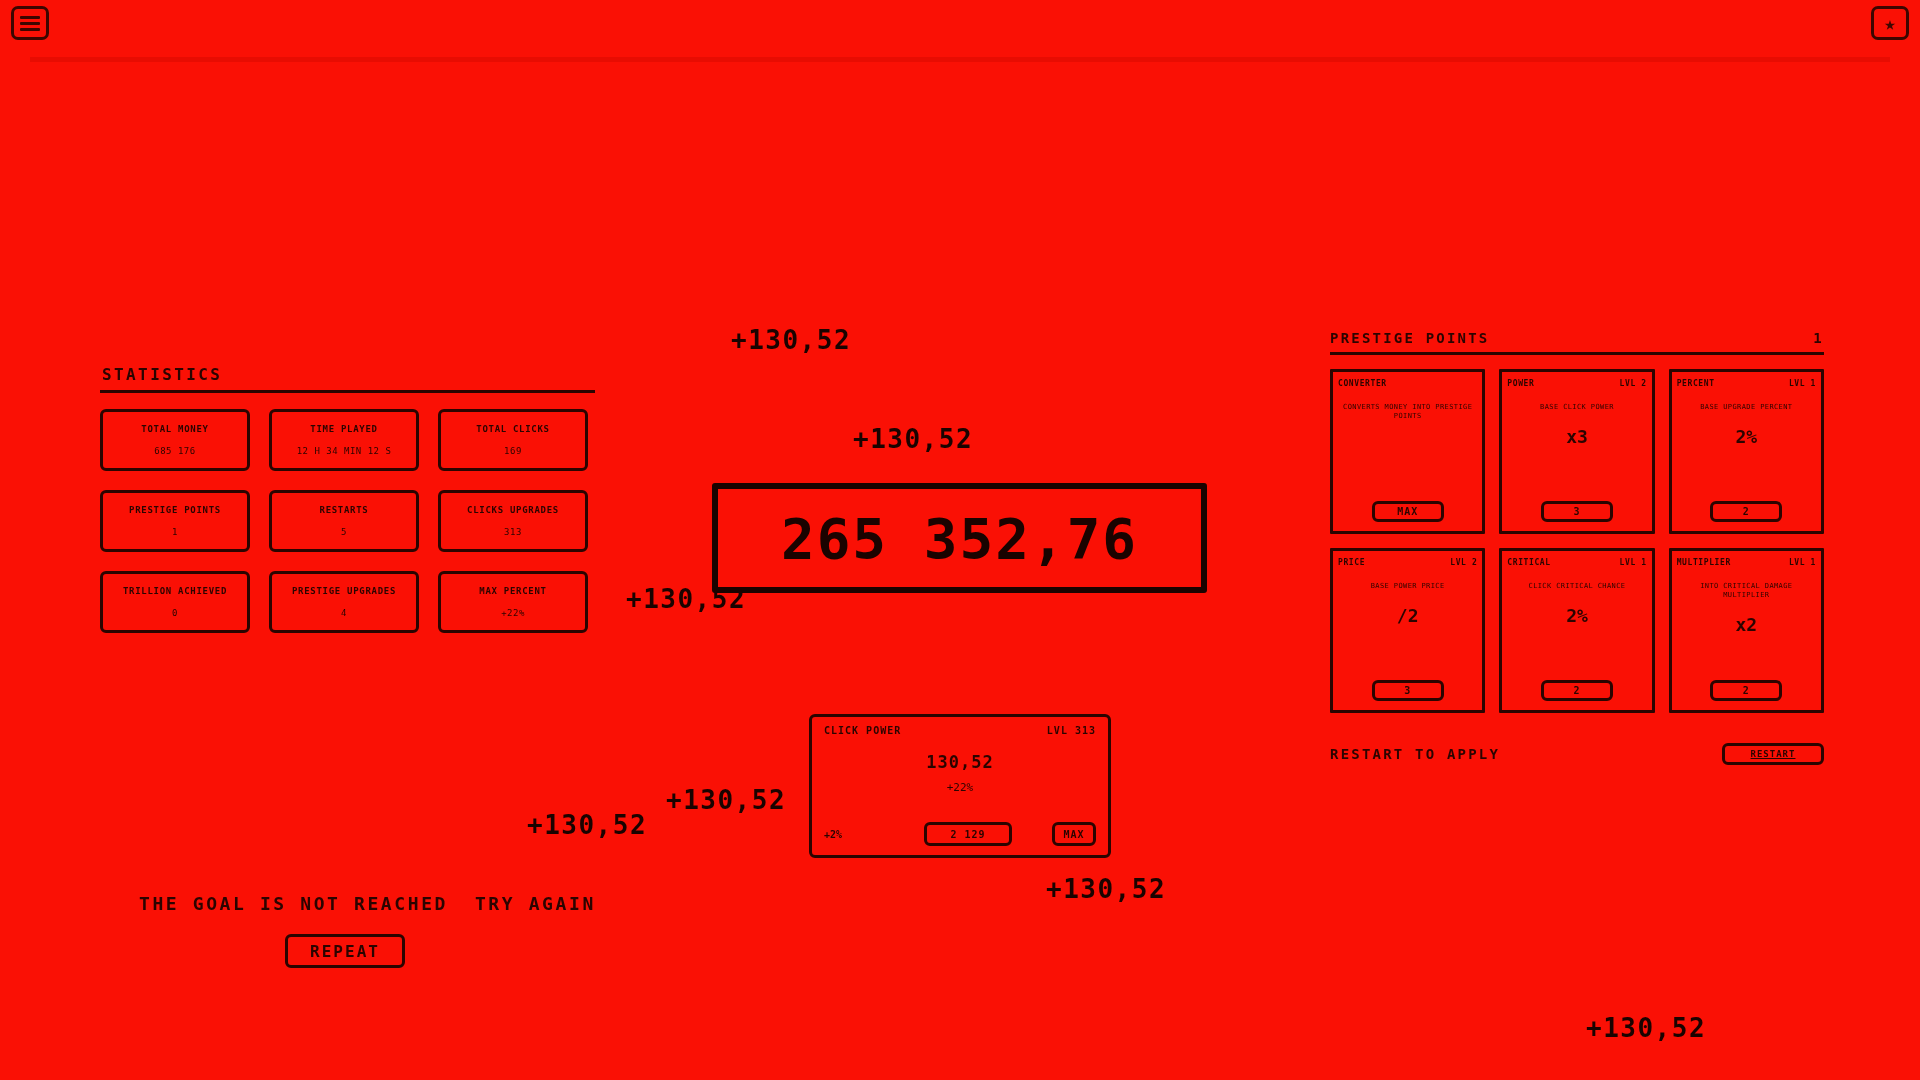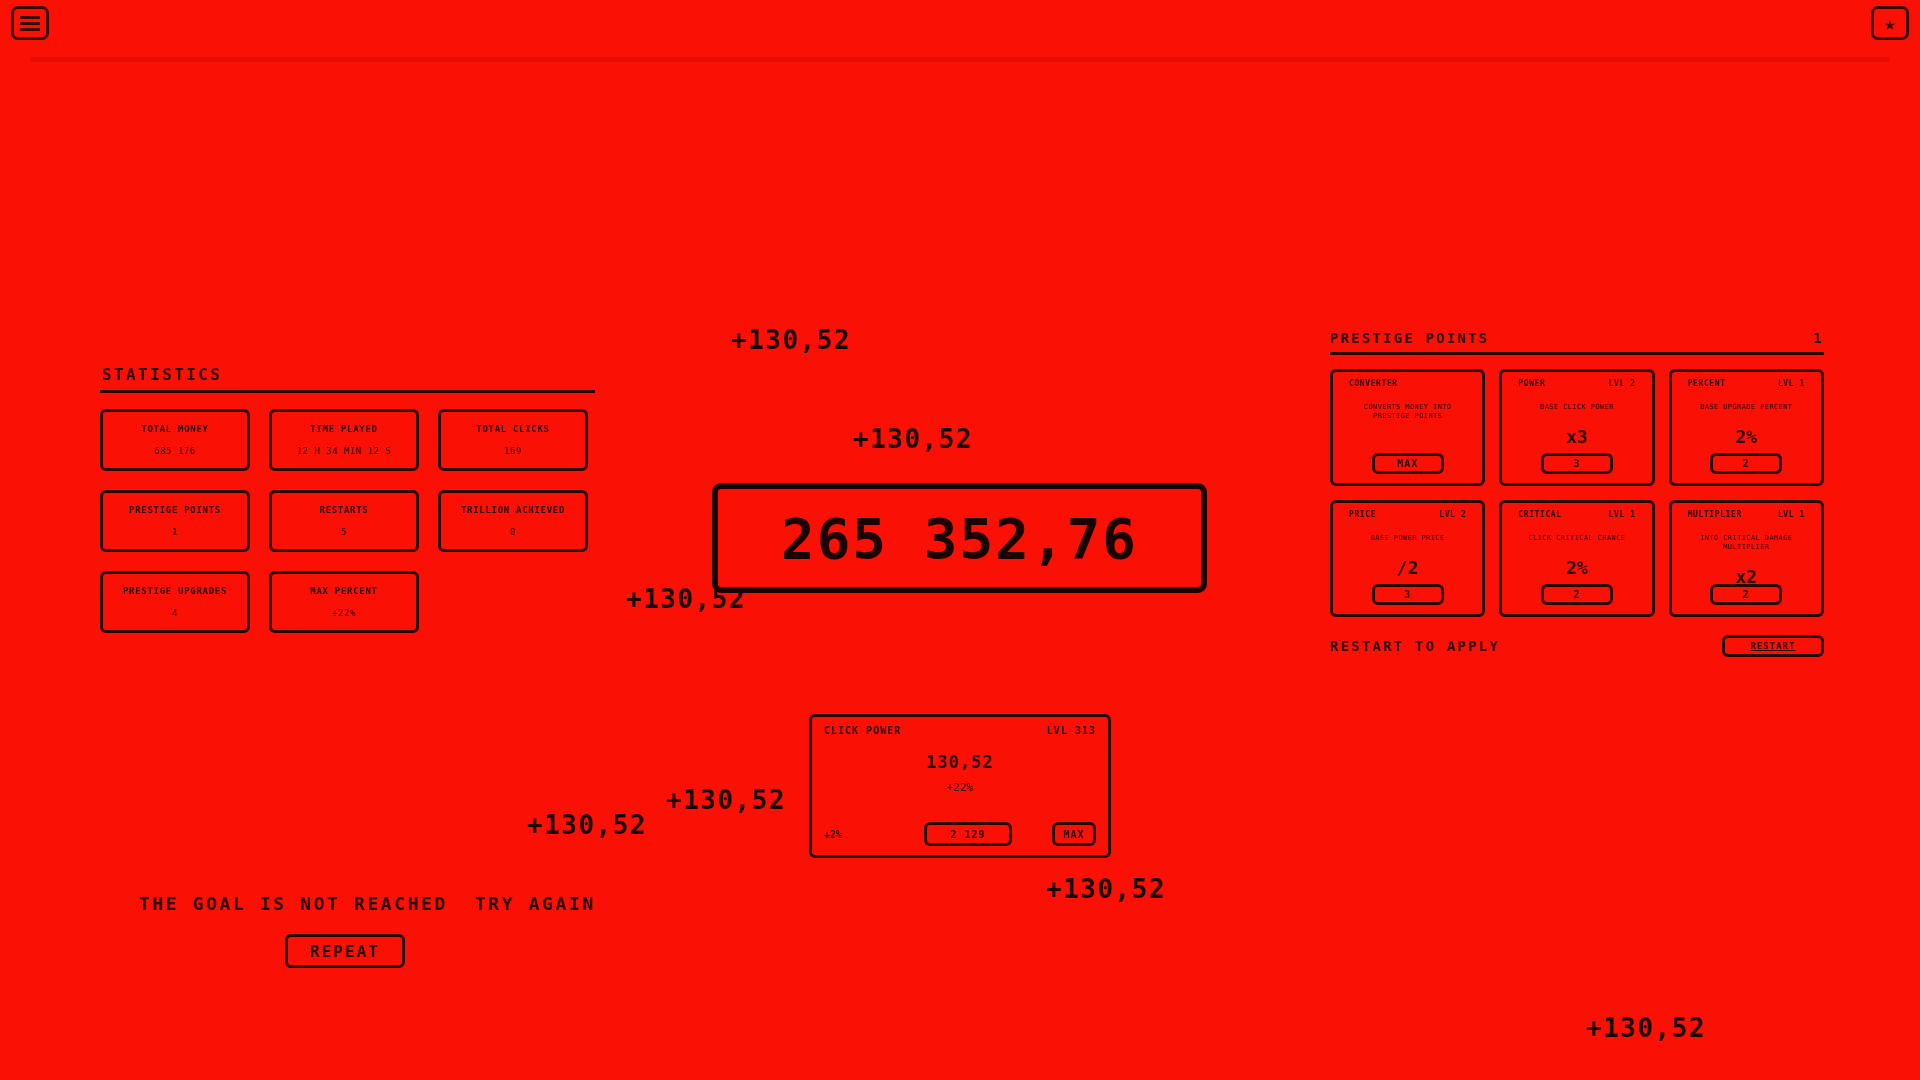--- a/index.html
+++ b/index.html
@@ -116,21 +116,21 @@
   }
 
   
   .money-box {
     position: absolute;
     left: 712px;
     top: 483px;
     width: 495px;
     height: 110px;
     border: 6px solid #1a0300;
-    border-radius: 9px;
+    border-radius: 3px;
     box-sizing: border-box;
     display: flex;
     align-items: center;
     justify-content: center;
   }
   .money-value {
     font-size: 56px;
     letter-spacing: 2px;
     font-weight: bold;
     color: #1a0300;
@@ -224,24 +224,24 @@
     width: 100%;
     margin: 6px 0 14px 0;
   }
   .upgrade-grid {
     display: grid;
     grid-template-columns: repeat(3, 1fr);
     grid-gap: 14px;
   }
   .upgrade-card {
     border: 3px solid #2b0400;
-    border-radius: 6px;
-    box-sizing: border-box;
-    height: 117px;
-    padding: 7px 16px;
+    border-radius: 1px;
+    box-sizing: border-box;
+    height: 165px;
+    padding: 7px 5px;
     position: relative;
     display: flex;
     flex-direction: column;
     align-items: center;
   }
   .up-head {
     width: 100%;
     display: flex;
     justify-content: space-between;
     font-size: 8px;
@@ -269,21 +269,21 @@
     bottom: 9px;
     left: 50%;
     transform: translateX(-50%);
     width: 72px;
     height: 21px;
   }
   .restart-row {
     display: flex;
     align-items: center;
     justify-content: space-between;
-    margin-top: 18px;
+    margin-top: 30px;
   }
   .restart-label {
     font-size: 14px;
     letter-spacing: 2.2px;
     font-weight: bold;
     color: #2b0400;
   }
   .restart-btn { width: 102px; height: 22px; font-size: 9px; text-decoration: underline; }
 
   
@@ -352,20 +352,24 @@
         <div class="stat-label">TOTAL CLICKS</div>
         <div class="stat-value">169</div>
       </div>
       <div class="stat-card">
         <div class="stat-label">PRESTIGE POINTS</div>
         <div class="stat-value">1</div>
       </div>
       <div class="stat-card">
         <div class="stat-label">RESTARTS</div>
         <div class="stat-value">5</div>
+      </div>
+      <div class="stat-card">
+        <div class="stat-label">CLICKS UPGRADES</div>
+        <div class="stat-value">313</div>
       </div>
       <div class="stat-card">
         <div class="stat-label">TRILLION ACHIEVED</div>
         <div class="stat-value">0</div>
       </div>
       <div class="stat-card">
         <div class="stat-label">PRESTIGE UPGRADES</div>
         <div class="stat-value">4</div>
       </div>
       <div class="stat-card">

